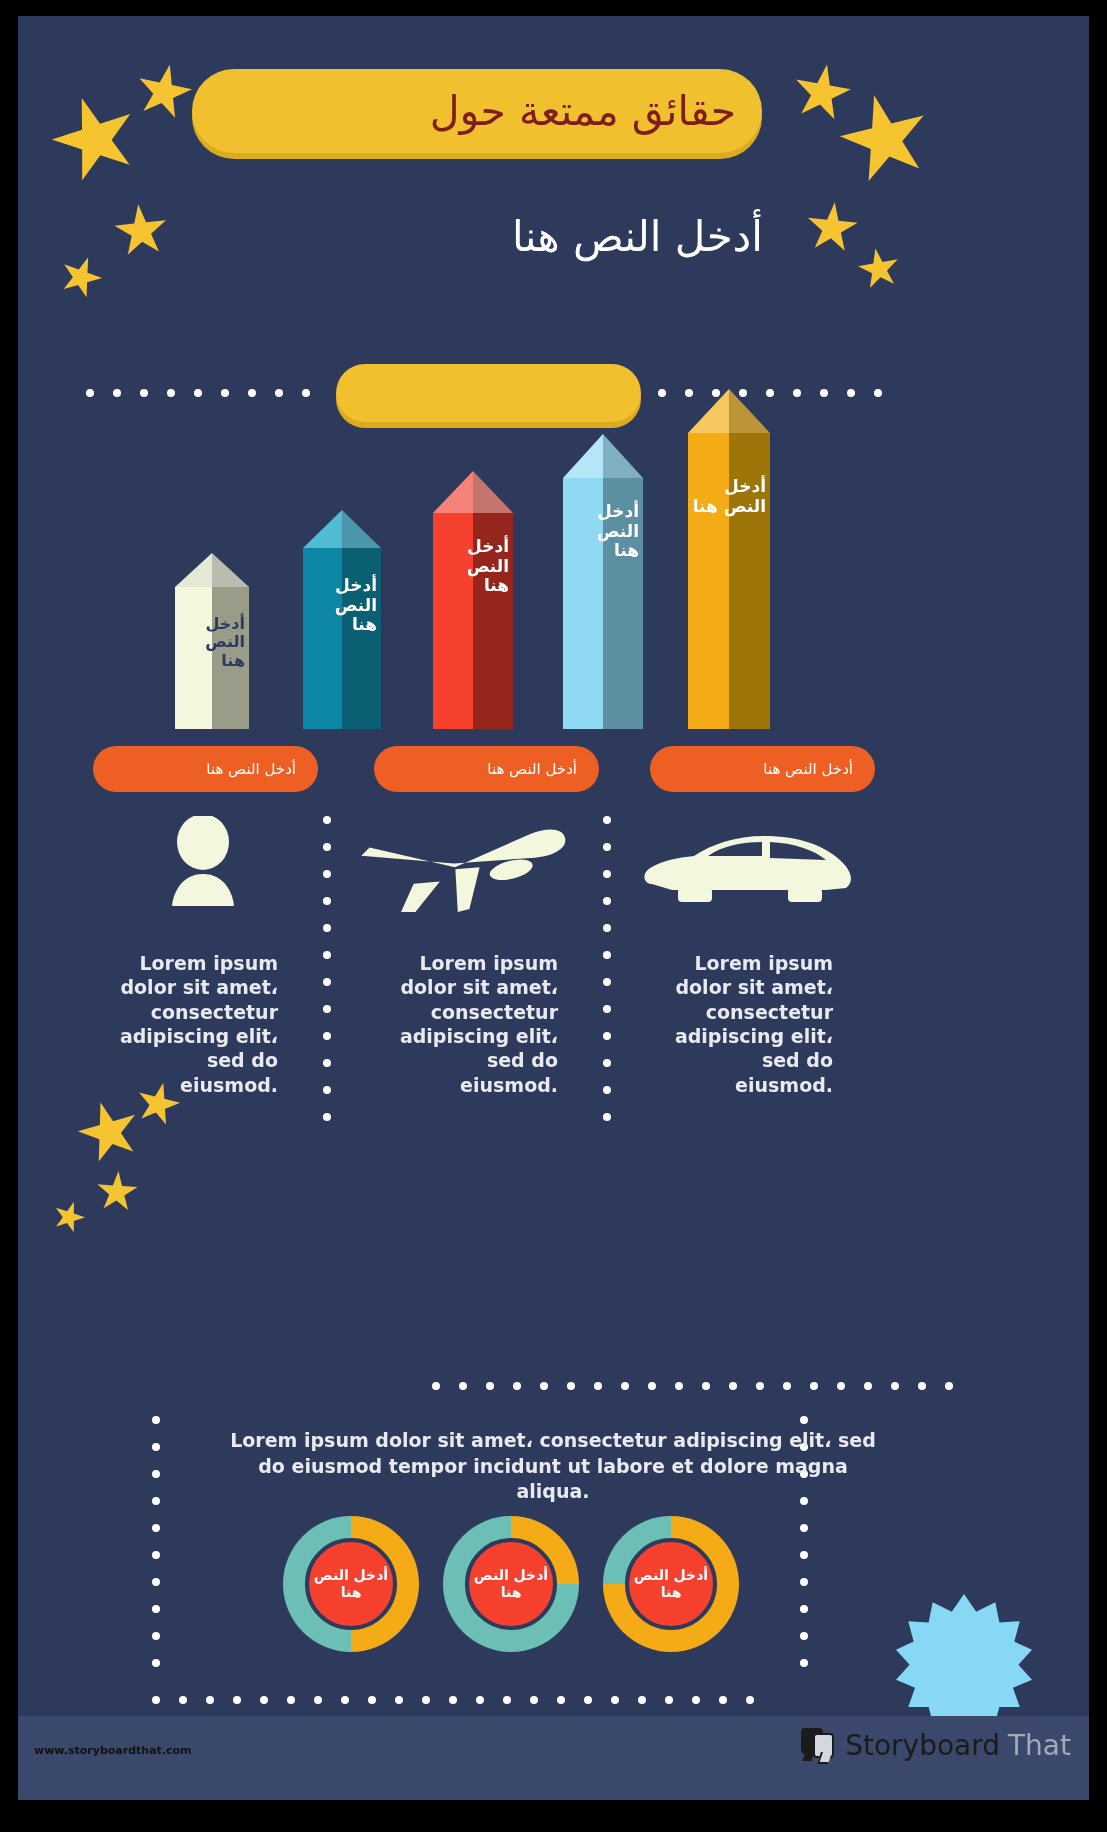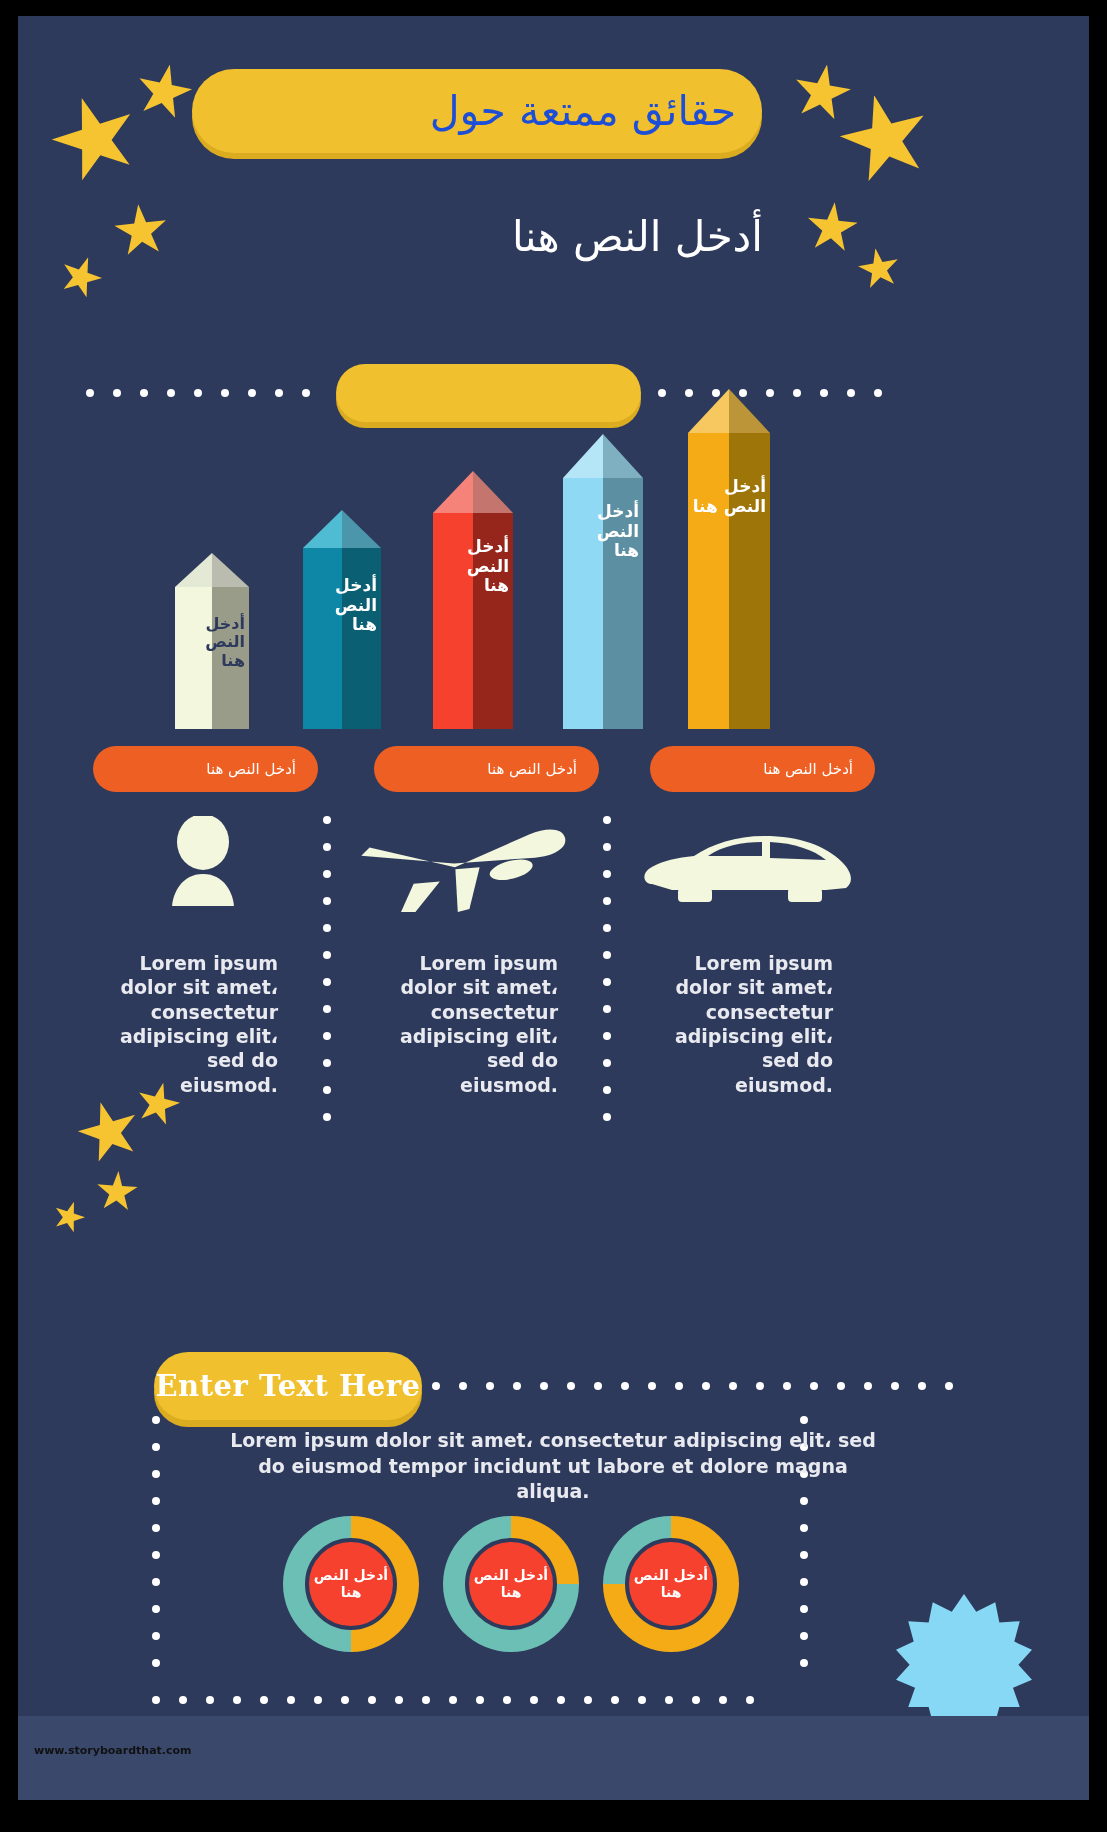--- a/index.html
+++ b/index.html
@@ -21,21 +21,21 @@
 
   
   .hdr-pill{
     position:absolute; left:174px; top:53px; width:570px; height:84px;
     background:#f0c02f; border-radius:42px;
     box-shadow:0 6px 0 #dbab20;
     display:flex; align-items:center; justify-content:flex-end;
     box-sizing:border-box; padding-right:26px;
   }
   .hdr-pill span{
-    color:#1d4ed8; font-size:41px; direction:rtl;
+    color:#7f1d1d; font-size:41px; direction:rtl;
     font-family:"DejaVu Sans","Liberation Sans",sans-serif;
     font-weight:400;
   }
   .hdr-sub{
     position:absolute; left:360px; top:196px; width:385px;
     text-align:right; color:#ffffff; font-size:42px; direction:rtl;
     font-family:"DejaVu Serif","Liberation Serif",serif;
   }
 
   
@@ -308,23 +308,20 @@
       <i></i>
       <i></i>
       <i></i>
       <i></i>
       <i></i>
       <i></i>
       <i></i>
       <i></i>
   </div>
 
-  <div class="etpill">
-    <span>Enter Text Here</span>
-  </div>
   <div class="dotrow" style="left:414px;top:1366px;">
     <i></i>
       <i></i>
       <i></i>
       <i></i>
       <i></i>
       <i></i>
       <i></i>
       <i></i>
       <i></i>
@@ -406,15 +403,23 @@
   <div class="donut" style="left:585px;top:1500px;background:conic-gradient(#f5ab15 0deg 270deg,#6cbfb5 270deg 360deg);">
     <div class="hole">
       <span>أدخل النص هنا</span>
     </div>
   </div>
 
   <div class="burst"></div>
 
   <div class="footer">
     <div class="fturl">www.storyboardthat.com</div>
+    <div class="ftlogo">
+      <span class="mark">
+        <span class="b1"></span>
+          <span class="b2"></span>
+      </span>
+      <span class="t1">Storyboard</span>
+      <span class="t2">That</span>
+    </div>
   </div>
 
 </div>
 
 </body></html>

